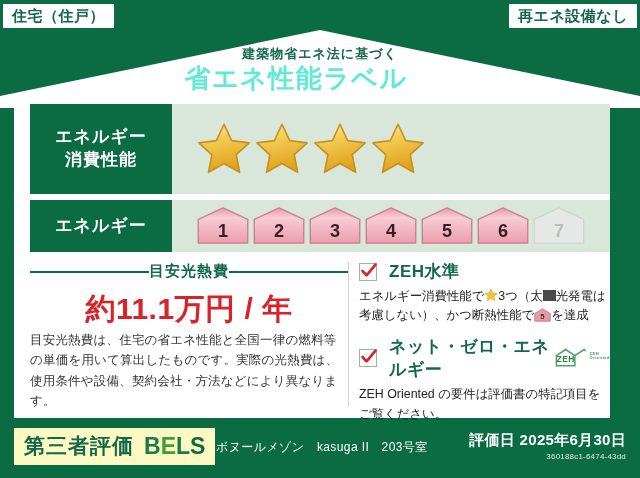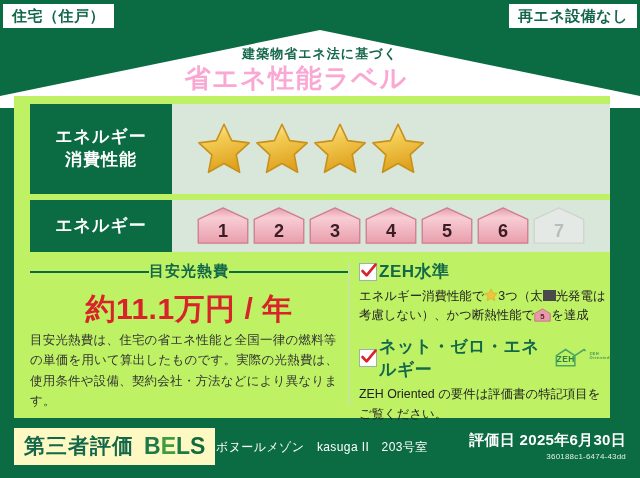--- a/index.html
+++ b/index.html
@@ -33,27 +33,27 @@
     position:absolute;left:0;top:30px;width:640px;height:78px;
     background:#ffffff;
     clip-path:polygon(0 66px, 320px 0, 640px 66px, 640px 78px, 0 78px);
   }
   .roof-sub{
     position:absolute;left:0;top:45px;width:640px;text-align:center;
     font-size:13px;font-weight:bold;color:#13674a;letter-spacing:1px;
   }
   .roof-title{
     position:absolute;left:0;top:61px;width:592px;text-align:center;
-    font-size:26px;font-weight:bold;color:#f9a8d4;letter-spacing:1.5px;
+    font-size:26px;font-weight:bold;color:#5eead4;letter-spacing:1.5px;
   }
 
   
   .card{
     position:absolute;left:14px;top:96px;width:596px;height:322px;
-    background:#bef264;
+    background:#ffffff;
   }
 
   
   .rate-row{position:absolute;left:16px;display:flex;align-items:stretch;}
   .rate-row.energy{top:8px;width:580px;height:90px;}
   .rate-row.insul{top:104px;width:580px;height:52px;}
   .rate-key{
     background:#0b6b42;color:#fff;font-weight:bold;
     display:flex;align-items:center;justify-content:center;
     text-align:center;line-height:1.35;letter-spacing:1px;
@@ -87,21 +87,21 @@
   .cost-amount{
     margin-top:8px;text-align:center;
     font-size:30px;font-weight:bold;color:#d8232a;letter-spacing:.5px;
   }
   .cost-note{
     font-size:12.5px;line-height:1.62;color:#333;letter-spacing:.2px;
   }
 
   
   .claim{margin-bottom:4px;}
-  .claim-head{display:flex;align-items:center;gap:2px;}
+  .claim-head{display:flex;align-items:center;gap:12px;}
   .chk{
     width:16px;height:16px;border:1.5px solid #9ab4a4;background:#fff;
     position:relative;flex:none;
   }
   .chk svg{position:absolute;left:0;top:-2px;}
   .claim-title{
     font-size:17px;font-weight:bold;color:#13674a;letter-spacing:.5px;
     display:flex;align-items:center;gap:4px;
   }
   .claim-body{

